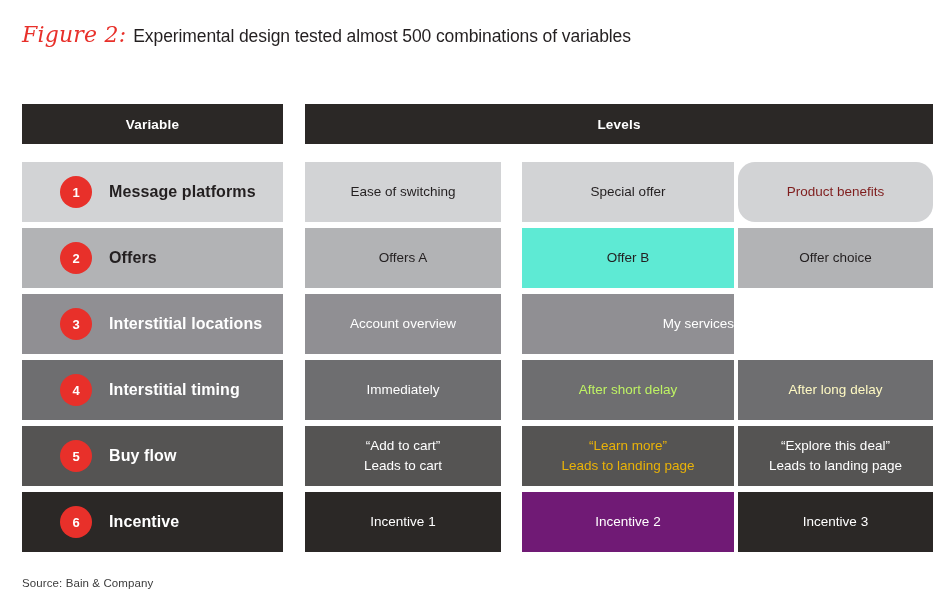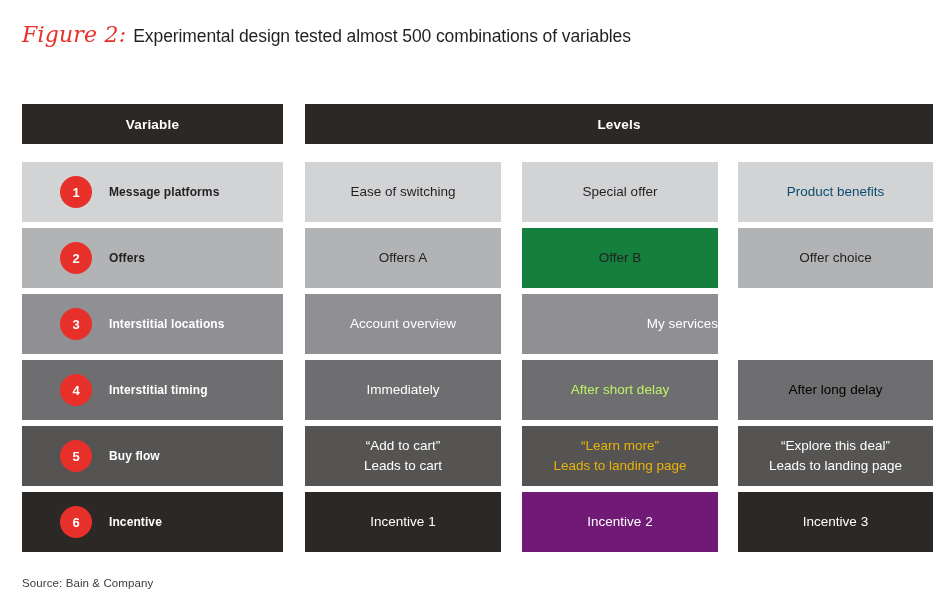--- a/index.html
+++ b/index.html
@@ -102,40 +102,40 @@
     font-weight: bold;
     display: flex;
     align-items: center;
     justify-content: center;
     margin-left: 38px;
     flex: 0 0 auto;
     box-sizing: border-box;
   }
   .var-label {
     margin-left: 17px;
-    font-size: 12px;
+    font-size: 16px;
     font-weight: bold;
     letter-spacing: 0.1px;
   }
 
   .lvl-cell {
     position: absolute;
     top: 0;
     height: 60px;
     display: flex;
     flex-direction: column;
     align-items: center;
     justify-content: center;
     font-size: 13.5px;
     font-weight: 400;
     text-align: center;
     line-height: 1.45;
   }
   .lvl-1 { left: 283px; width: 196px; }
-  .lvl-2 { left: 500px; width: 196px; }
+  .lvl-2 { left: 500px; width: 212px; }
   .lvl-3 { left: 716px; width: 195px; }
   .lvl-cell.empty { background: transparent !important; }
 
   
   .source {
     position: absolute;
     left: 22px;
     top: 577px;
     font-size: 11.5px;
     color: #3c3c3c;
@@ -160,33 +160,33 @@
         <div class="var-cell" style="background: rgb(210, 211, 213); color: rgb(35, 31, 32);">
           <div class="badge">1</div>
           <div class="var-label">Message platforms</div>
         </div>
         <div class="lvl-cell lvl-1" style="background: rgb(210, 211, 213); color: rgb(35, 31, 32);">
           <span>Ease of switching</span>
         </div>
         <div class="lvl-cell lvl-2" style="background: rgb(210, 211, 213); color: rgb(35, 31, 32);">
           <span>Special offer</span>
         </div>
-        <div class="lvl-cell lvl-3" style="background: rgb(210, 211, 213); color: #0c4a6e;">
+        <div class="lvl-cell lvl-3" style="background: rgb(210, 211, 213); color: #7f1d1d; border-radius: 17px;">
           <span>Product benefits</span>
         </div>
       </div>
       <div class="row" style="top: 124px;">
         <div class="var-cell" style="background: rgb(178, 179, 181); color: rgb(35, 31, 32);">
           <div class="badge">2</div>
           <div class="var-label">Offers</div>
         </div>
         <div class="lvl-cell lvl-1" style="background: rgb(178, 179, 181); color: rgb(35, 31, 32);">
           <span>Offers A</span>
         </div>
-        <div class="lvl-cell lvl-2" style="background: #15803d; color: rgb(35, 31, 32);">
+        <div class="lvl-cell lvl-2" style="background: #5eead4; color: rgb(35, 31, 32);">
           <span>Offer B</span>
         </div>
         <div class="lvl-cell lvl-3" style="background: rgb(178, 179, 181); color: rgb(35, 31, 32);">
           <span>Offer choice</span>
         </div>
       </div>
       <div class="row" style="top: 190px;">
         <div class="var-cell" style="background: rgb(144, 143, 147); color: rgb(255, 255, 255);">
           <div class="badge">3</div>
           <div class="var-label">Interstitial locations</div>
@@ -203,21 +203,21 @@
         <div class="var-cell" style="background: rgb(110, 110, 112); color: rgb(255, 255, 255);">
           <div class="badge">4</div>
           <div class="var-label">Interstitial timing</div>
         </div>
         <div class="lvl-cell lvl-1" style="background: rgb(110, 110, 112); color: rgb(255, 255, 255);">
           <span>Immediately</span>
         </div>
         <div class="lvl-cell lvl-2" style="background: rgb(110, 110, 112); color: #bef264;">
           <span>After short delay</span>
         </div>
-        <div class="lvl-cell lvl-3" style="background: rgb(110, 110, 112); color: #000000;">
+        <div class="lvl-cell lvl-3" style="background: rgb(110, 110, 112); color: #fef9c3;">
           <span>After long delay</span>
         </div>
       </div>
       <div class="row" style="top: 322px;">
         <div class="var-cell" style="background: rgb(85, 84, 83); color: rgb(255, 255, 255);">
           <div class="badge">5</div>
           <div class="var-label">Buy flow</div>
         </div>
         <div class="lvl-cell lvl-1" style="background: rgb(85, 84, 83); color: rgb(255, 255, 255);">
           <span>“Add to cart”</span>

